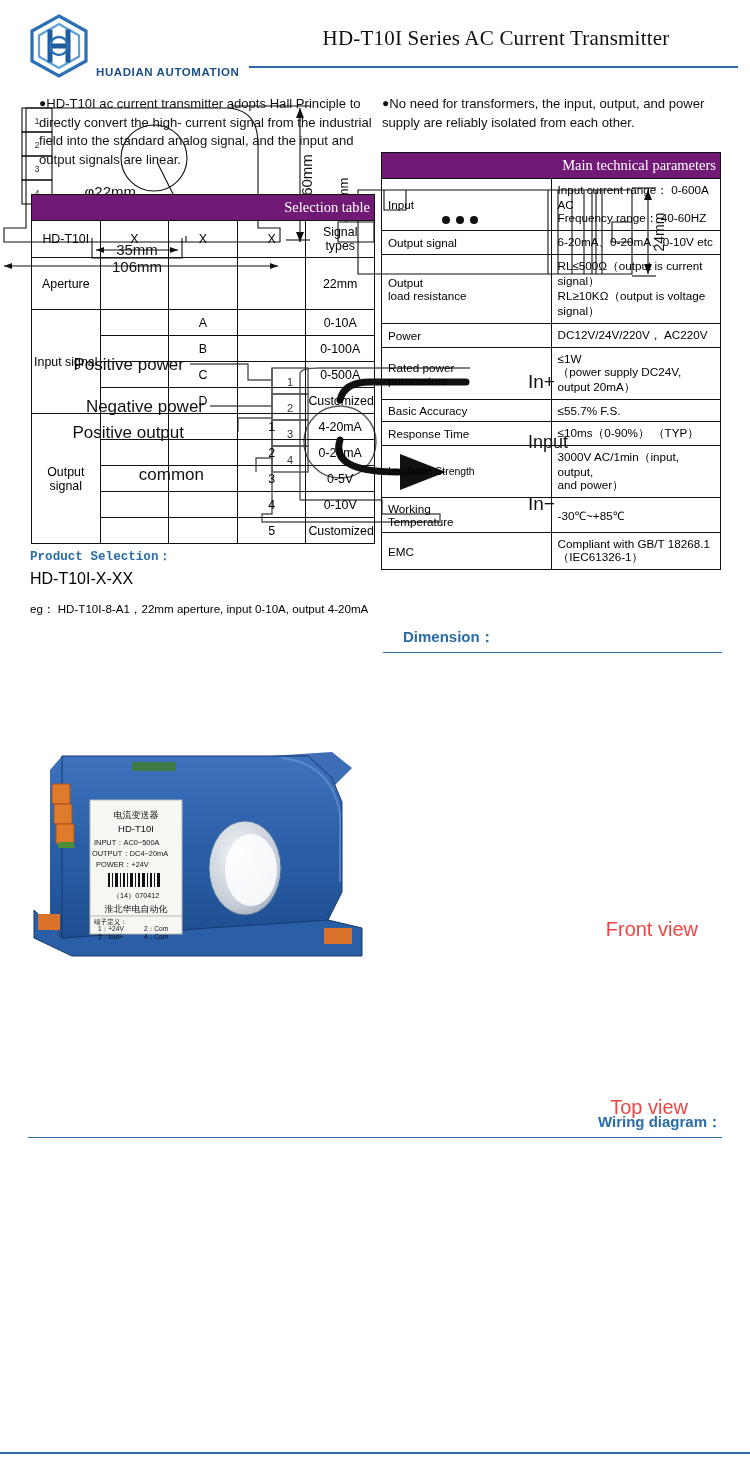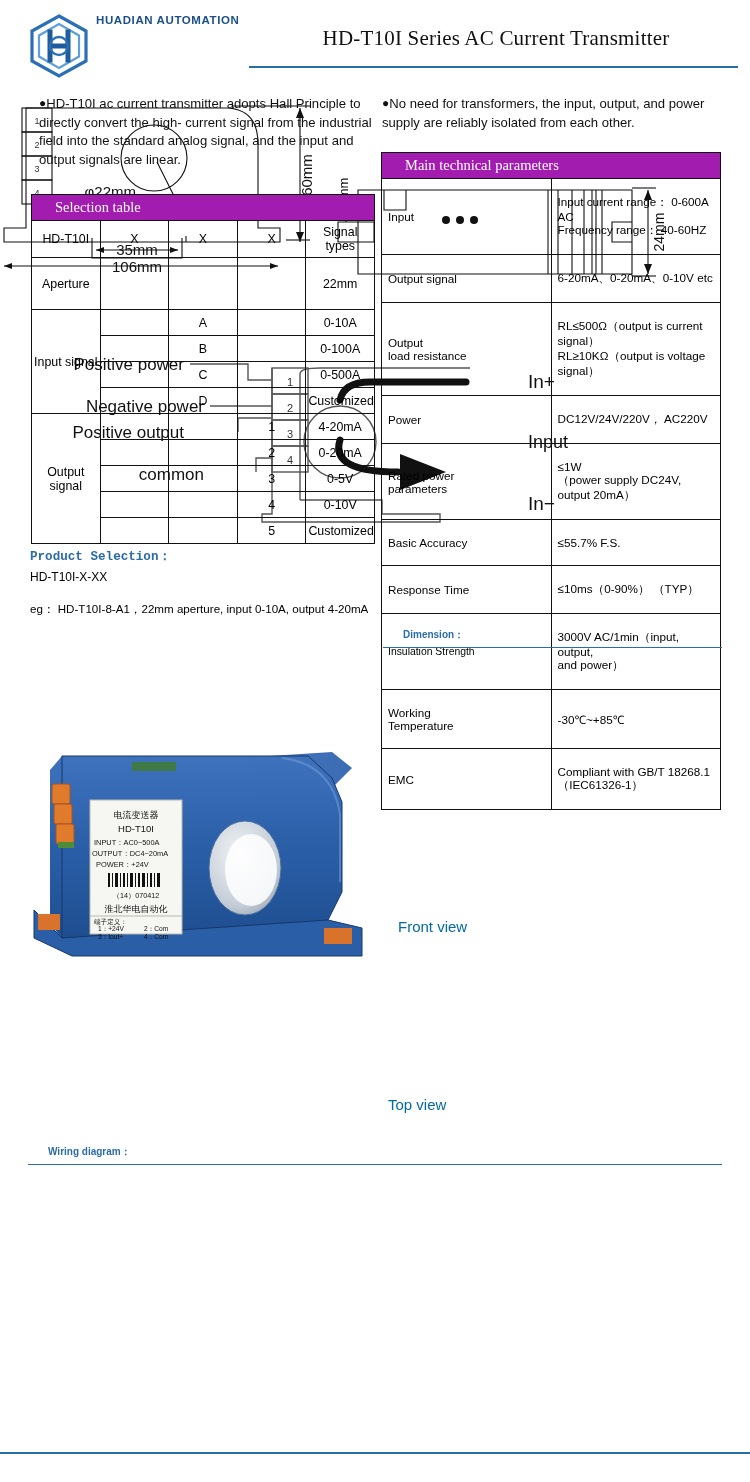--- a/index.html
+++ b/index.html
@@ -7,21 +7,21 @@
     width: 750px; height: 1482px;
     background: #ffffff;
     font-family: "Liberation Sans", sans-serif;
     color: #000;
     position: relative;
     overflow: hidden;
   }
 
   
   .header { position: relative; height: 86px; }
-  .logo-wrap { position: absolute; left: 26px; top: 14px; display: flex; align-items: flex-start; }
+  .logo-wrap { position: absolute; left: 26px; top: 14px; display: flex; align-items: flex-end; }
   .logo-mark { width: 66px; height: 64px; }
   .logo-text {
     font-size: 11.5px; font-weight: bold; letter-spacing: .6px;
     color: #1a4f8a; margin-left: 4px; font-family: "Liberation Sans", sans-serif;
   }
   .header-title {
     position: absolute; left: 255px; top: 26px; width: 482px;
     text-align: center;
     font-family: "Liberation Serif", serif;
     font-size: 21px; color: #111; letter-spacing: .2px;
@@ -39,63 +39,63 @@
   .intro-right {
     position: absolute; left: 382px; top: 94px; width: 340px;
     font-size: 13.1px; line-height: 18.6px; color: #111;
   }
   .bullet { font-size: 12px; vertical-align: 1px; }
 
   
   .tbl { border-collapse: collapse; table-layout: fixed; }
   .tbl td, .tbl th { border: 1px solid #111; }
   .tbl-head {
-    background: #a21caf; color: #fff;
+    background: #701a75; color: #fff;
     font-family: "Liberation Serif", serif;
-    font-size: 14.5px; text-align: left;
-    padding: 4px 23px; font-weight: normal;
+    font-size: 14.5px; text-align: right;
+    padding: 4px 4px; font-weight: normal;
   }
 
   
   .sel-table { position: absolute; left: 31px; top: 194px; width: 344px; }
   .sel-table td { font-size: 12.4px; text-align: center; padding: 4px 2px; }
   .sel-table .tall { height: 52px; }
   .sel-table .r { height: 26px; }
 
   
   .par-table { position: absolute; left: 381px; top: 152px; width: 340px; }
-  .par-table td { font-size: 11.7px; padding: 16px 6px; vertical-align: middle; }
+  .par-table td { font-size: 11.7px; padding: 4px 6px; vertical-align: middle; }
   .par-table td.k { width: 111px; }
   .par-table td.v { width: 229px; }
   .par-table td .l2 { display: block; }
 
   
   .ps-title {
     position: absolute; left: 30px; top: 548px;
     font-size: 12.6px; color: #2a6ca8; font-weight: bold; font-family: Liberation Mono, monospace;
   }
-  .ps-code { position: absolute; left: 30px; top: 570px; font-size: 12px; }
+  .ps-code { position: absolute; left: 30px; top: 570px; font-size: 16px; }
   .ps-eg { position: absolute; left: 30px; top: 602px; font-size: 11.6px; }
 
   
   .sec { position: absolute; }
-  .sec-label { font-size: 10px; color: #2a6ca8; font-weight: bold; padding-left: 20px; }
+  .sec-label { font-size: 15px; color: #2a6ca8; font-weight: bold; padding-left: 20px; }
   .sec-rule { height: 1.4px; background: #2a6ca8; margin-top: 5px; }
 
   .dim-sec { left: 383px; top: 628px; width: 339px; }
-  .wire-sec { left: 28px; top: 1145px; width: 694px; }
+  .wire-sec { left: 28px; top: 1113px; width: 694px; text-align: right; }
 
   
   .photo { position: absolute; left: 32px; top: 742px; width: 348px; height: 228px; }
   .front-dwg { left: 398px; top: 714px; width: 332px; height: 232px; }
   .top-dwg { left: 388px; top: 952px; width: 342px; height: 172px; }
   .wiring-dwg { left: 24px; top: 1195px; width: 700px; height: 230px; }
 
   .cap {
-    position: absolute; text-align: left; font-size: 15px; color: #0369a1;
+    position: absolute; text-align: right; font-size: 20px; color: #ef4444;
   }
   .cap-front { left: 398px; top: 918px; width: 300px; }
   .cap-top { left: 388px; top: 1096px; width: 300px; }
 
   .footer-rule {
     position: absolute; left: 0; top: 1452px; width: 750px; height: 2px;
     background: #2a6ca8;
   }
   svg text { font-family: "Liberation Sans", sans-serif; }
 </style>

